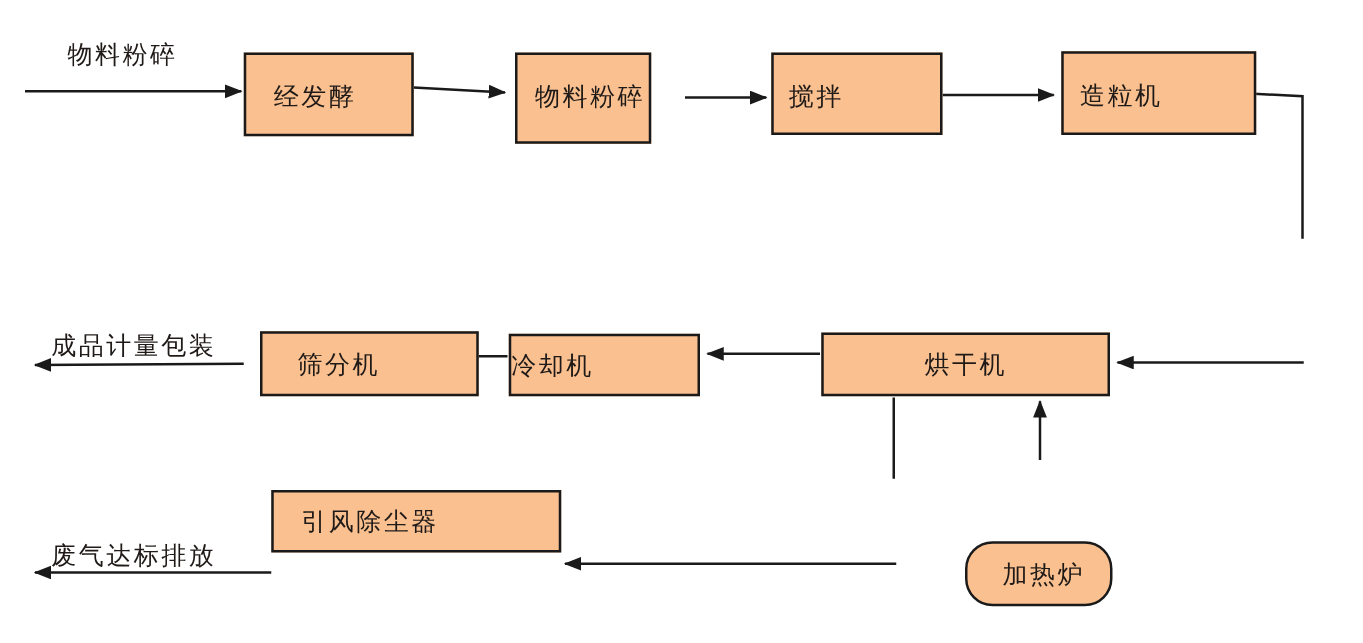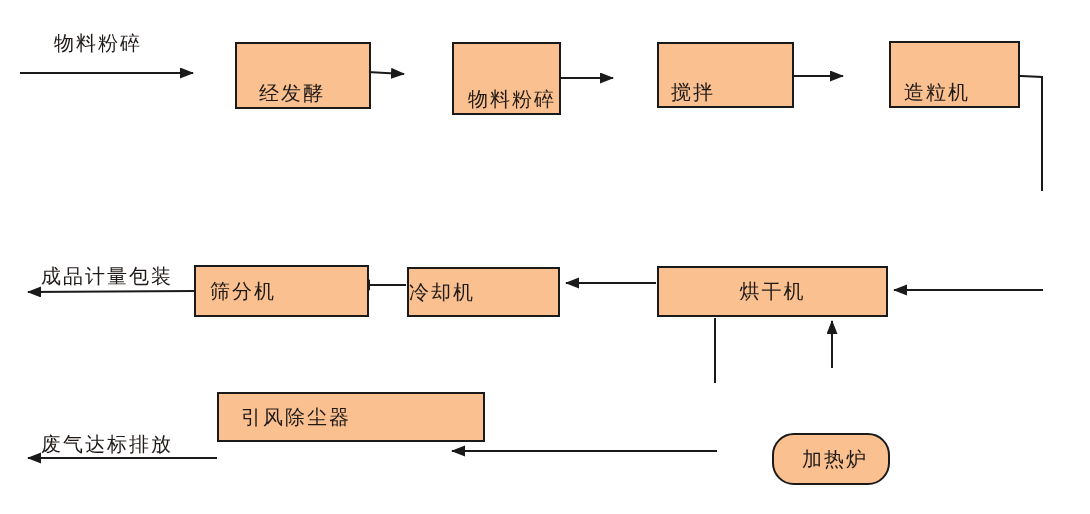--- a/index.html
+++ b/index.html
@@ -25,30 +25,30 @@
     position:absolute;
     box-sizing:border-box;
     background:var(--box_fill);
     border:2px solid var(--box_border);
     display:flex;
     font-size:20px;
     letter-spacing:2px;
     color:var(--text_color);
     white-space:nowrap;
   }
-  .top-row{align-items:flex-end;padding-top:9px;margin-left:40px;}
+  .top-row{align-items:flex-start;padding-top:20px;}
   .v-center{align-items:center;}
   .b-ferment {left:195px;top:42px;width:136px;height:67px;padding-left:22px;}
   .b-crush   {left:412px;top:42px;width:109px;height:73px;padding-left:14px;font-family:Liberation Serif, serif;}
   .b-mix     {left:617px;top:42px;width:137px;height:66px;padding-left:12px;}
-  .b-gran    {left:849px;top:41px;width:131px;height:67px;padding-left:13px;}
+  .b-gran    {left:849px;top:41px;width:156px;height:67px;padding-left:13px;}
   .b-dry     {left:657px;top:266px;width:231px;height:51px;justify-content:center;}
   .b-cool    {left:407px;top:267px;width:153px;height:50px;}
-  .b-screen  {left:194px;top:265px;width:175px;height:52px;padding-left:14px;}
-  .b-dust    {left:217px;top:392px;width:268px;height:50px;padding-left:22px;}
+  .b-screen  {left:208px;top:265px;width:175px;height:52px;padding-left:28px;}
+  .b-dust    {left:217px;top:392px;width:232px;height:50px;padding-left:22px;}
   .b-furnace {left:772px;top:433px;width:118px;height:52px;padding-left:28px;border-radius:22px;}
   .flow-label{
     position:absolute;
     font-size:20px;
     letter-spacing:2px;
     color:var(--text_color);
     white-space:nowrap;
   }
   .l-input  {left:54px;top:30px;}
   .l-output {left:41px;top:263px;}

